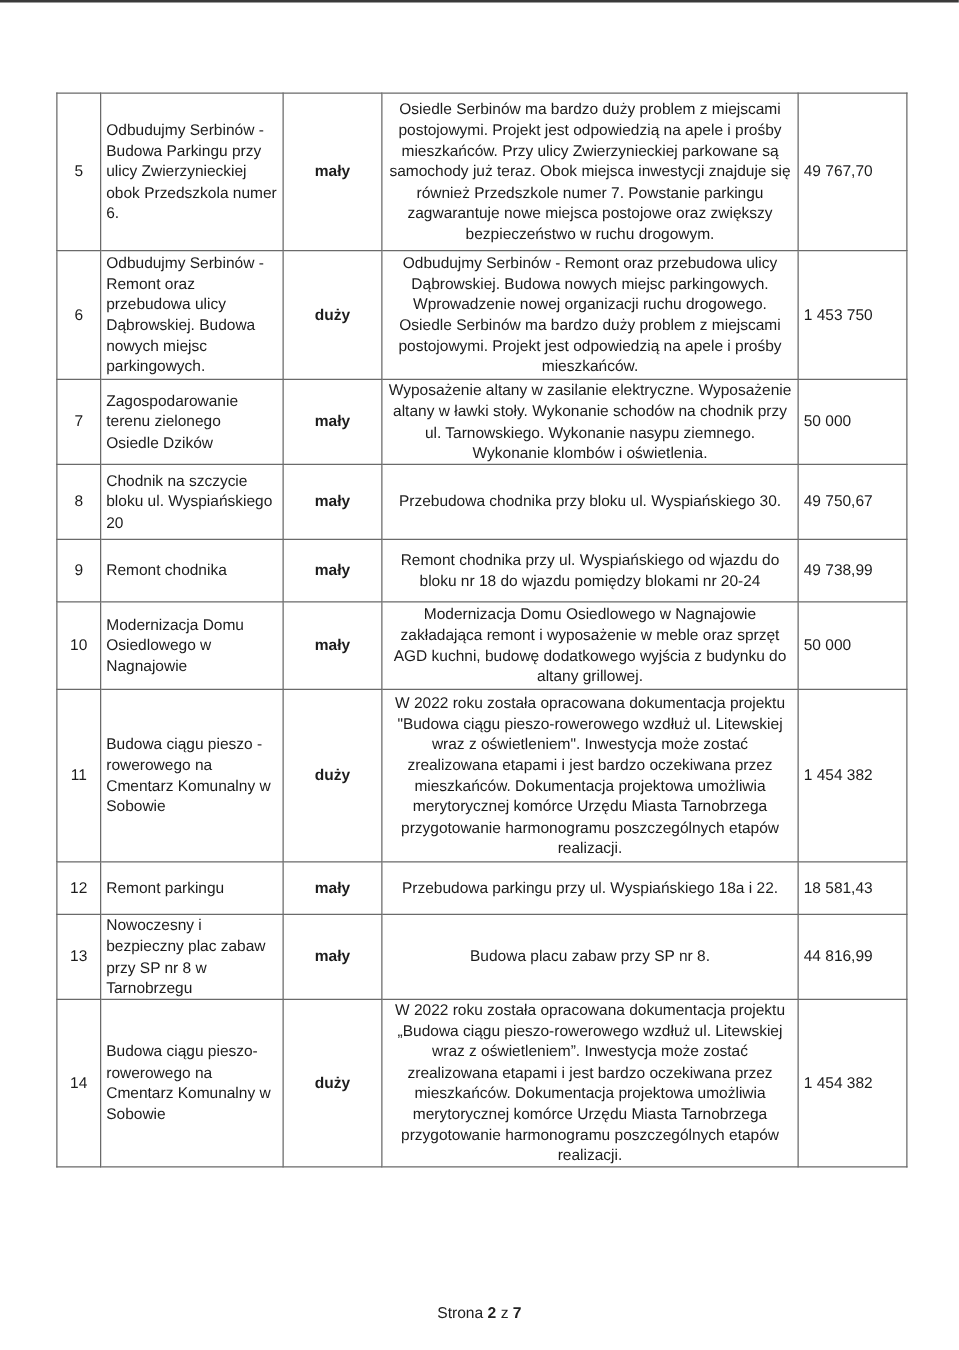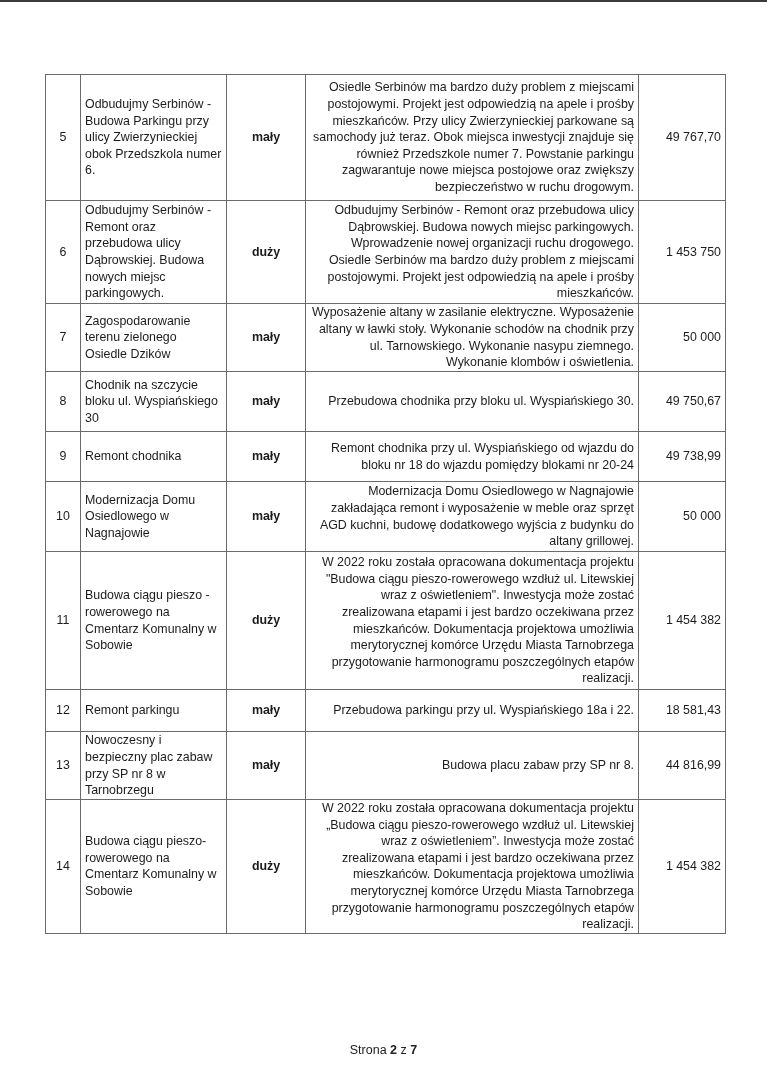--- a/index.html
+++ b/index.html
@@ -12,22 +12,22 @@
     position: absolute; left: 45px; top: 74px; width: 680px;
     border-collapse: collapse; table-layout: fixed;
     font-size: 12.4px; line-height: 16.6px;
   }
   table.main td {
     border: 1px solid #6a6a6a; padding: 0 4px; vertical-align: middle;
   }
   td.num { text-align: center; }
   td.name { text-align: left; }
   td.size { text-align: center; font-weight: bold; }
-  td.desc { text-align: right; margin-left: 28px; }
-  td.amt { text-align: right; padding-right: 5px; }
+  td.desc { text-align: center; margin-left: 28px; }
+  td.amt { padding-right: 5px; }
   .footer {
     position: absolute; left: 0; width: 767px; top: 1043px; text-align: center;
     font-size: 12.5px; color: #222;
   }
   .footer b { font-weight: bold; }
 </style>
 </head>
 <body>
 
 <div class="topbar"></div>
@@ -57,21 +57,21 @@
       </tr>
       <tr style="height: 68px;">
         <td class="num">7</td>
         <td class="name">Zagospodarowanie terenu zielonego Osiedle Dzików</td>
         <td class="size">mały</td>
         <td class="desc">Wyposażenie altany w zasilanie elektryczne. Wyposażenie altany w ławki stoły. Wykonanie schodów na chodnik przy ul. Tarnowskiego. Wykonanie nasypu ziemnego. Wykonanie klombów i oświetlenia.</td>
         <td class="amt">50 000</td>
       </tr>
       <tr style="height: 60px;">
         <td class="num">8</td>
-        <td class="name">Chodnik na szczycie bloku ul. Wyspiańskiego 30</td>
+        <td class="name">Chodnik na szczycie bloku ul. Wyspiańskiego 20</td>
         <td class="size">mały</td>
         <td class="desc">Przebudowa chodnika przy bloku ul. Wyspiańskiego 30.</td>
         <td class="amt">49 750,67</td>
       </tr>
       <tr style="height: 50px;">
         <td class="num">9</td>
         <td class="name">Remont chodnika</td>
         <td class="size">mały</td>
         <td class="desc">Remont chodnika przy ul. Wyspiańskiego od wjazdu do bloku nr 18 do wjazdu pomiędzy blokami nr 20-24</td>
         <td class="amt">49 738,99</td>

